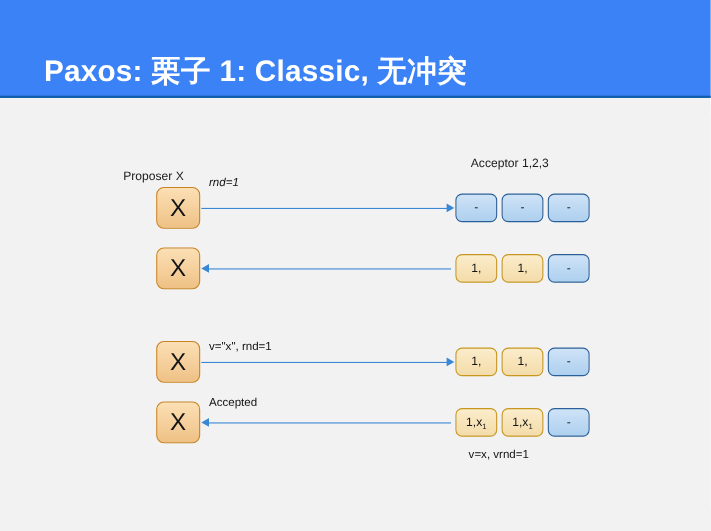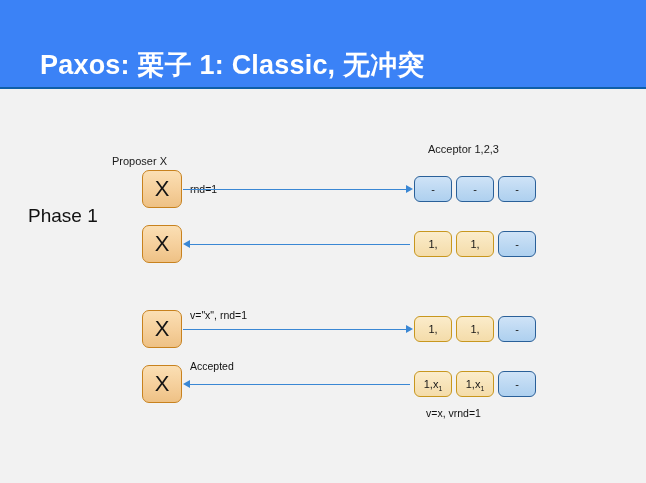--- a/index.html
+++ b/index.html
@@ -154,25 +154,24 @@
 
   <div class="header">
     <div class="header-title">Paxos: 栗子 1: Classic, 无冲突</div>
   </div>
 
   <div class="canvas">
 
     <div class="col-head" style="left:112px; top:38px;margin-top:12px;">Proposer X</div>
     <div class="col-head" style="left:428px; top:38px;">Acceptor 1,2,3</div>
 
-    <div class="phase-label" style="left:28px; top:100px;">Phase 1</div>
 
     <div class="node-x" style="left:142px; top:65px;">X</div>
 
-    <div class="annot" style="left:190px; top:78px;">rnd=1</div>
+    <div class="annot" style="left:190px; top:55px;font-style:italic;">rnd=1</div>
 
     <div class="arrow-line" style="left:183px; top:84px; width:225px;"></div>
     <div class="arrow-head right" style="left:406px; top:80px;"></div>
 
     <div class="cell empty" style="left:414px; top:71px;">
       <span>-</span>
     </div>
     <div class="cell empty" style="left:456px; top:71px;">
       <span>-</span>
     </div>

